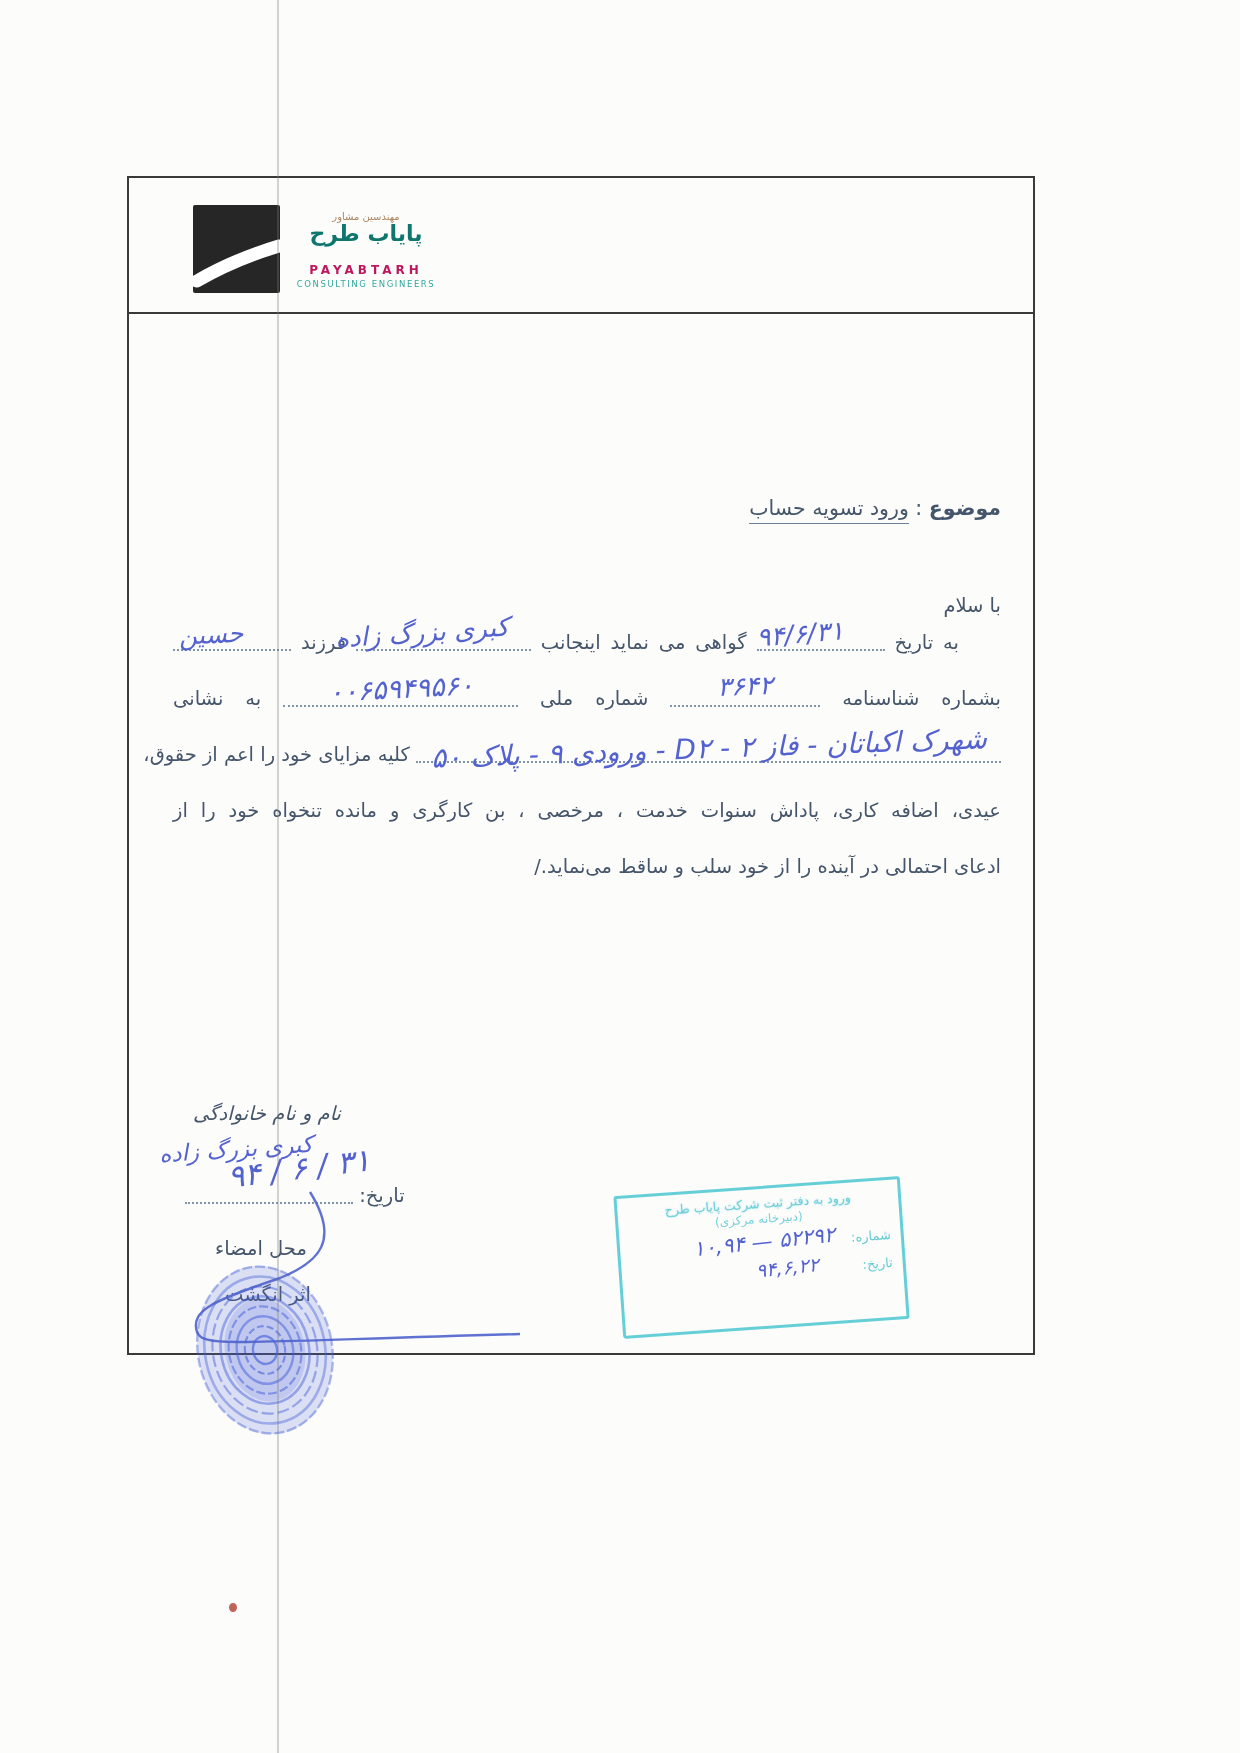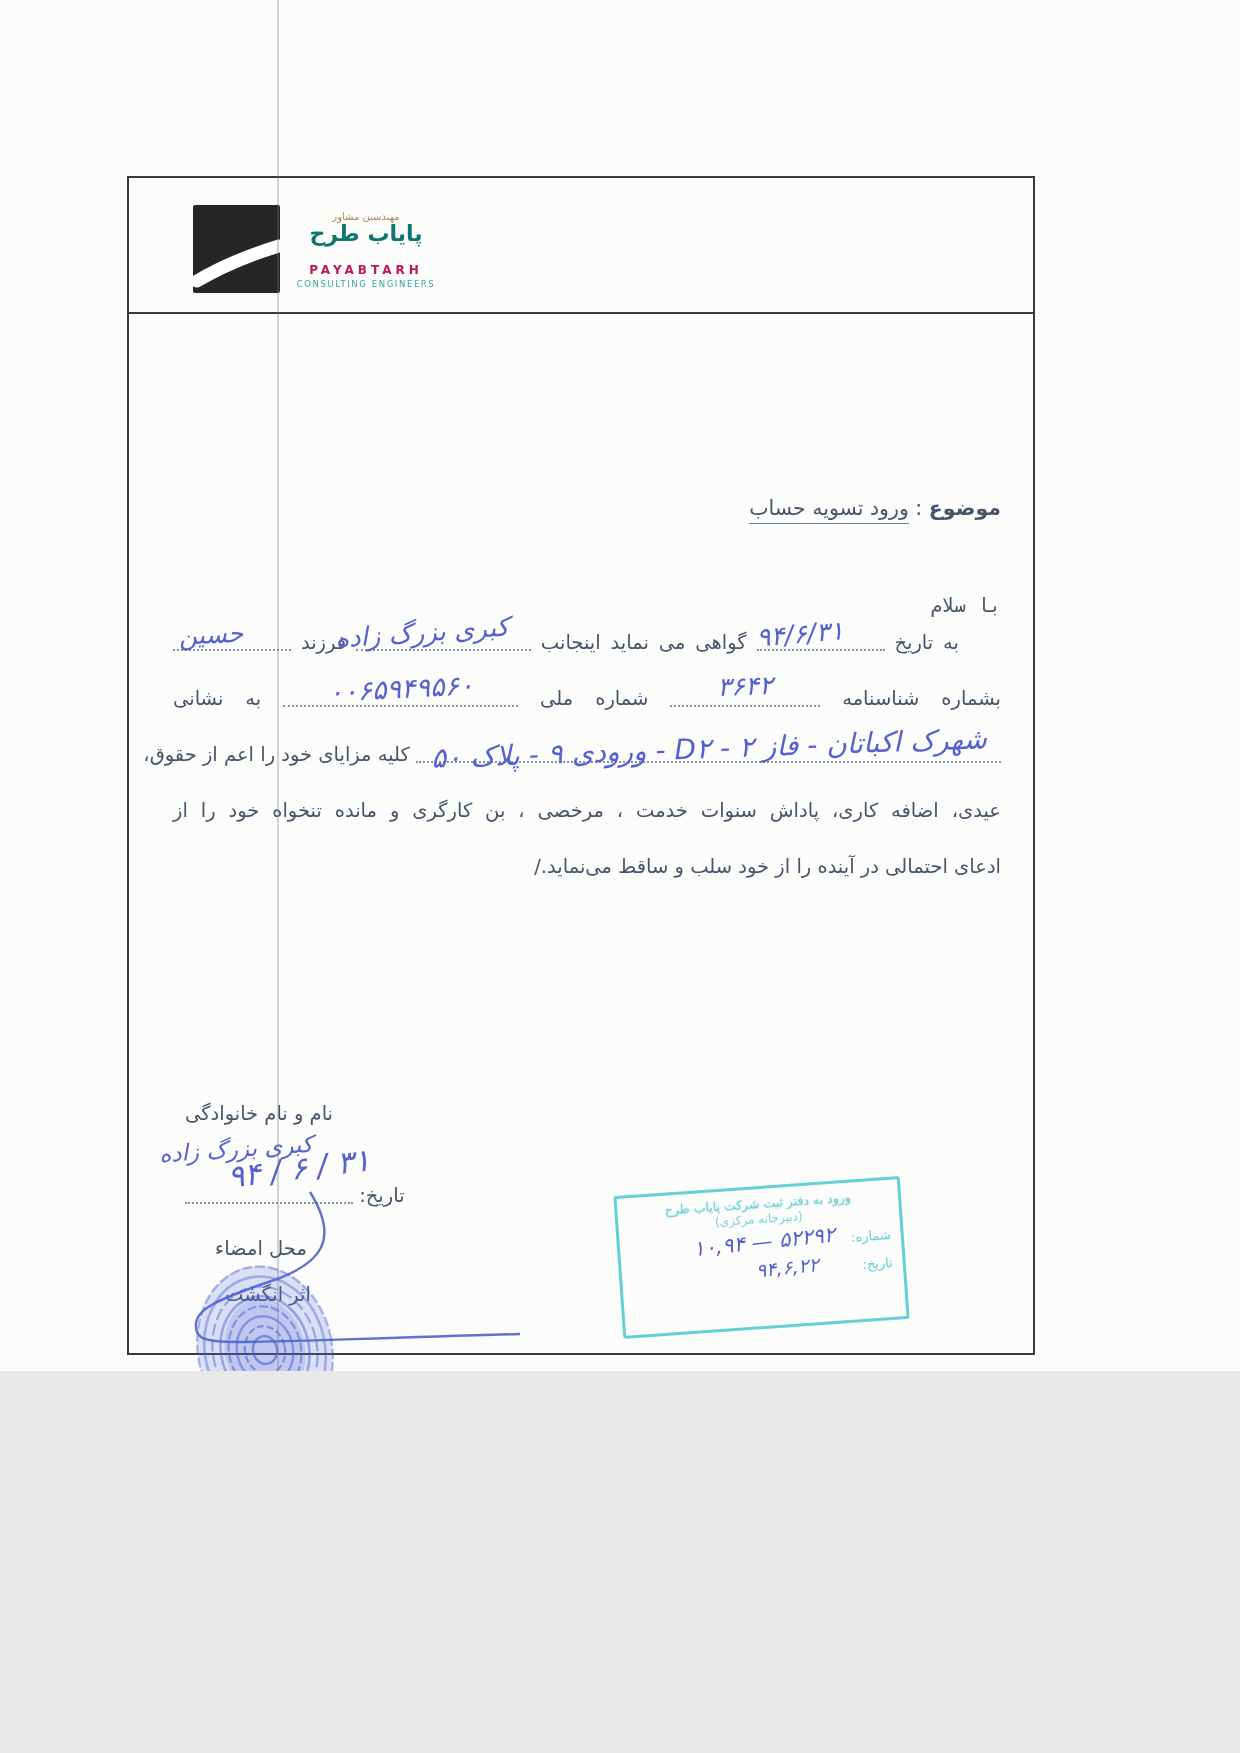--- a/index.html
+++ b/index.html
@@ -1,17 +1,17 @@
 <!DOCTYPE html>
 <html lang="fa"><head>
 <meta charset="utf-8">
 <style>
   html,body{margin:0;padding:0;}
   body{background:#e9e9e9;font-family:"DejaVu Sans",sans-serif;}
-  .page{position:relative;width:1240px;height:1371px;background:#fcfcfb;overflow:hidden;margin:0 auto;}
+  .page{position:relative;width:1240px;height:1753px;background:#fcfcfb;overflow:hidden;margin:0 auto;}
   .fold-line{position:absolute;left:277px;top:0;width:2px;height:1753px;background:rgba(120,120,120,.32);z-index:40;}
 
   
   .frame{position:absolute;left:127px;top:176px;width:908px;height:1179px;border:2px solid #3a3a3a;box-sizing:border-box;background:transparent;}
   .hdr-divider{position:absolute;left:0;right:0;top:134px;border-top:2px solid #3a3a3a;}
 
   
   .logo-square{position:absolute;left:64px;top:27px;width:87px;height:88px;background:#262626;border-radius:2px;}
   .logo-square svg{width:100%;height:100%;display:block;}
   .logo-texts{position:absolute;left:152px;top:33px;width:170px;text-align:center;}
@@ -24,39 +24,39 @@
   .header-titles{position:absolute;right:40px;top:24px;width:450px;text-align:center;direction:rtl;color:#3c4e63;font-weight:bold;}
   .org-name{font-size:23px;}
   .form-title{font-size:21px;margin-top:37px;}
 
   
   .subject{position:absolute;right:32px;top:318px;direction:rtl;font-size:20.5px;color:#45566b;}
   .subject .lbl{font-weight:bold;}
   .subject .val{border-bottom:1.6px solid #6d8196;padding-bottom:3px;}
 
   
-  .salutation{position:absolute;right:32px;top:416px;direction:rtl;font-size:19.5px;color:#45566b;font-family:Liberation Mono, monospace;}
+  .salutation{position:absolute;right:32px;top:416px;direction:rtl;font-size:19.5px;color:#45566b;}
   .body-para{position:absolute;right:32px;left:44px;top:450px;direction:rtl;font-size:19.5px;color:#45566b;}
   .bl{margin-bottom:27px;text-align:justify;text-align-last:justify;line-height:29px;white-space:nowrap;}
   .bl.last{text-align-last:right;}
   .bl.indent{text-indent:42px;}
   .slot{display:inline-block;position:relative;border-bottom:2.5px dotted #8095aa;height:16px;vertical-align:-2px;}
   .s-date{width:128px;} .s-name{width:175px;} .s-father{width:118px;}
   .s-id{width:150px;} .s-nat{width:235px;} .s-addr{width:585px;}
   .hw{position:absolute;bottom:0;left:50%;color:#5462cf;white-space:nowrap;font-style:italic;letter-spacing:1px;}
   .hw-date1{font-size:26px;transform:translateX(-50%) rotate(-5deg);bottom:2px;}
   .hw-name1{font-size:26px;transform:translateX(-50%) rotate(-4deg);bottom:3px;}
   .hw-father{font-size:25px;transform:translateX(-50%) rotate(-3deg);bottom:1px;}
   .hw-id{font-size:26px;transform:translateX(-50%) rotate(-2deg);bottom:4px;}
   .hw-nat{font-size:27px;transform:translateX(-50%) rotate(-3deg);bottom:2px;}
   .hw-addr{font-size:28px;transform:translateX(-50%) rotate(-2deg);bottom:-2px;letter-spacing:0;}
 
   
   .sig-label{position:absolute;direction:rtl;font-size:19.5px;color:#45566b;}
-  .sig-name-label{left:56px;top:924px;}
+  .sig-name-label{left:64px;top:924px;font-style:italic;}
   .sig-hw-name{position:absolute;left:30px;top:958px;font-size:23px;color:#5462cf;font-style:italic;transform:rotate(-4deg);letter-spacing:2px;direction:rtl;white-space:nowrap;}
   .sig-date-row{left:56px;top:1006px;}
   .sig-date-row .slot{width:168px;}
   .sig-hw-date{position:absolute;left:98px;top:972px;font-size:31px;color:#5462cf;font-style:italic;transform:rotate(-7deg);white-space:nowrap;direction:ltr;}
   .sig-sign-label{left:86px;top:1059px;}
   .sig-finger-label{left:96px;top:1105px;}
 
   
   .stamp{position:absolute;left:618px;top:1186px;width:287px;height:143px;box-sizing:border-box;border:3px solid rgba(62,195,208,.8);border-radius:3px;transform:rotate(-4deg);direction:rtl;color:rgba(50,188,202,.9);z-index:30;}
   .stamp-l1{margin-top:7px;font-size:12.5px;text-align:center;opacity:.75;text-shadow:0 0 2px rgba(62,195,208,.7);}

